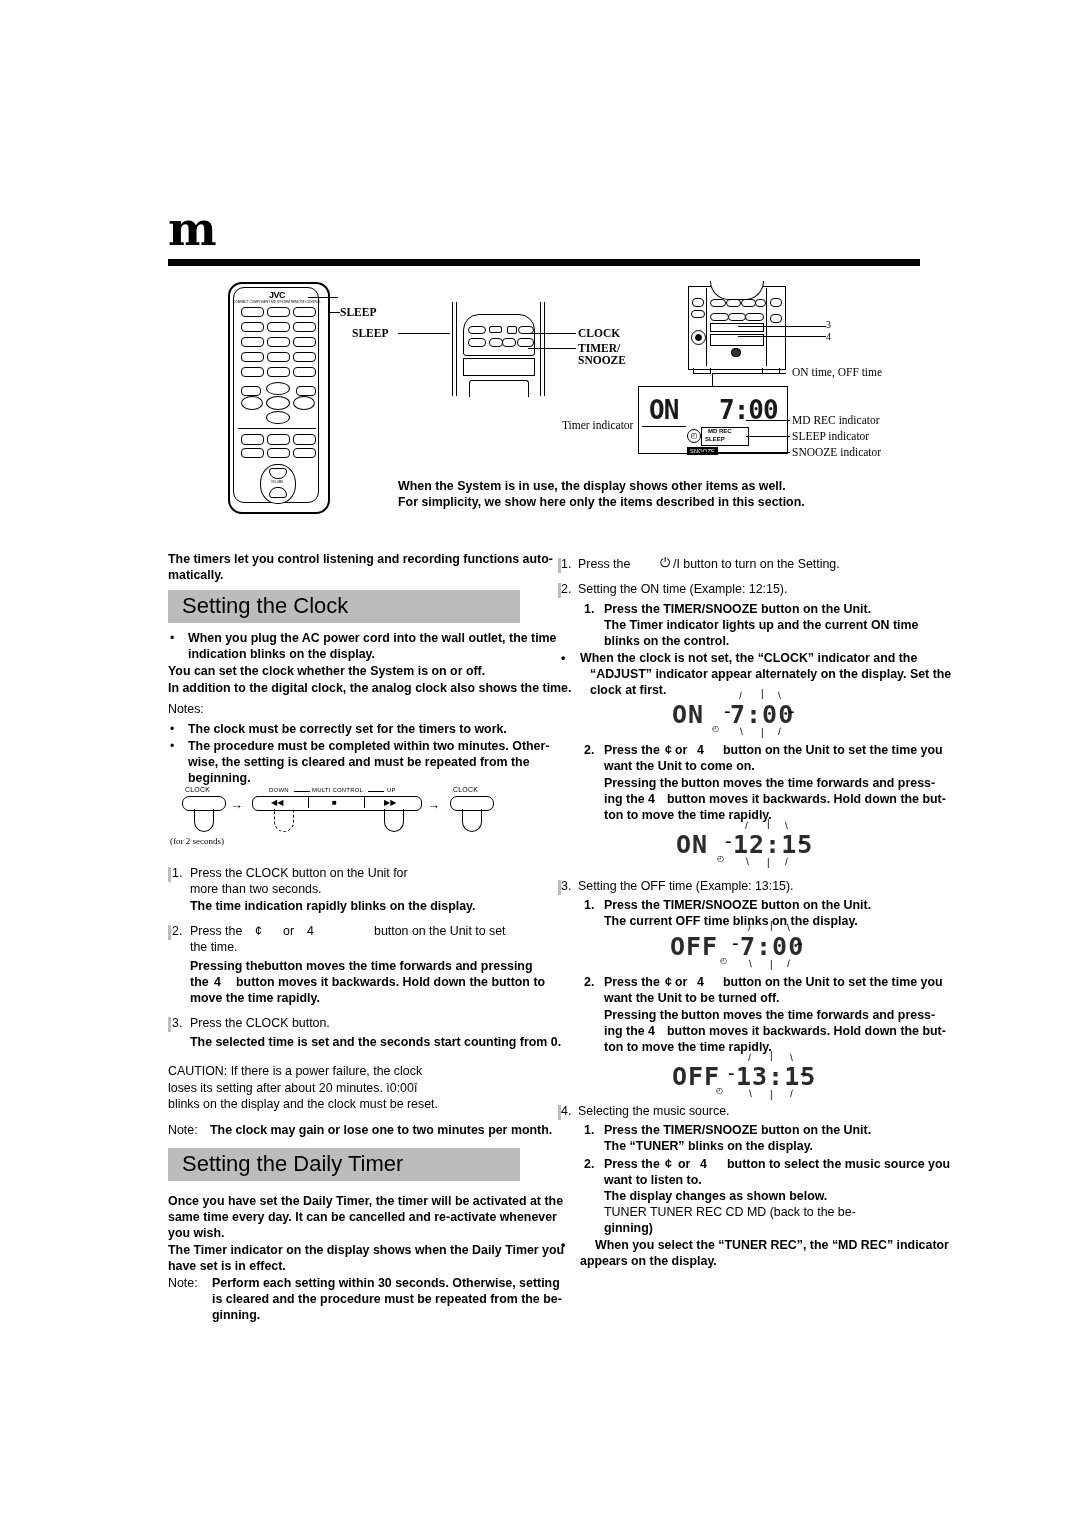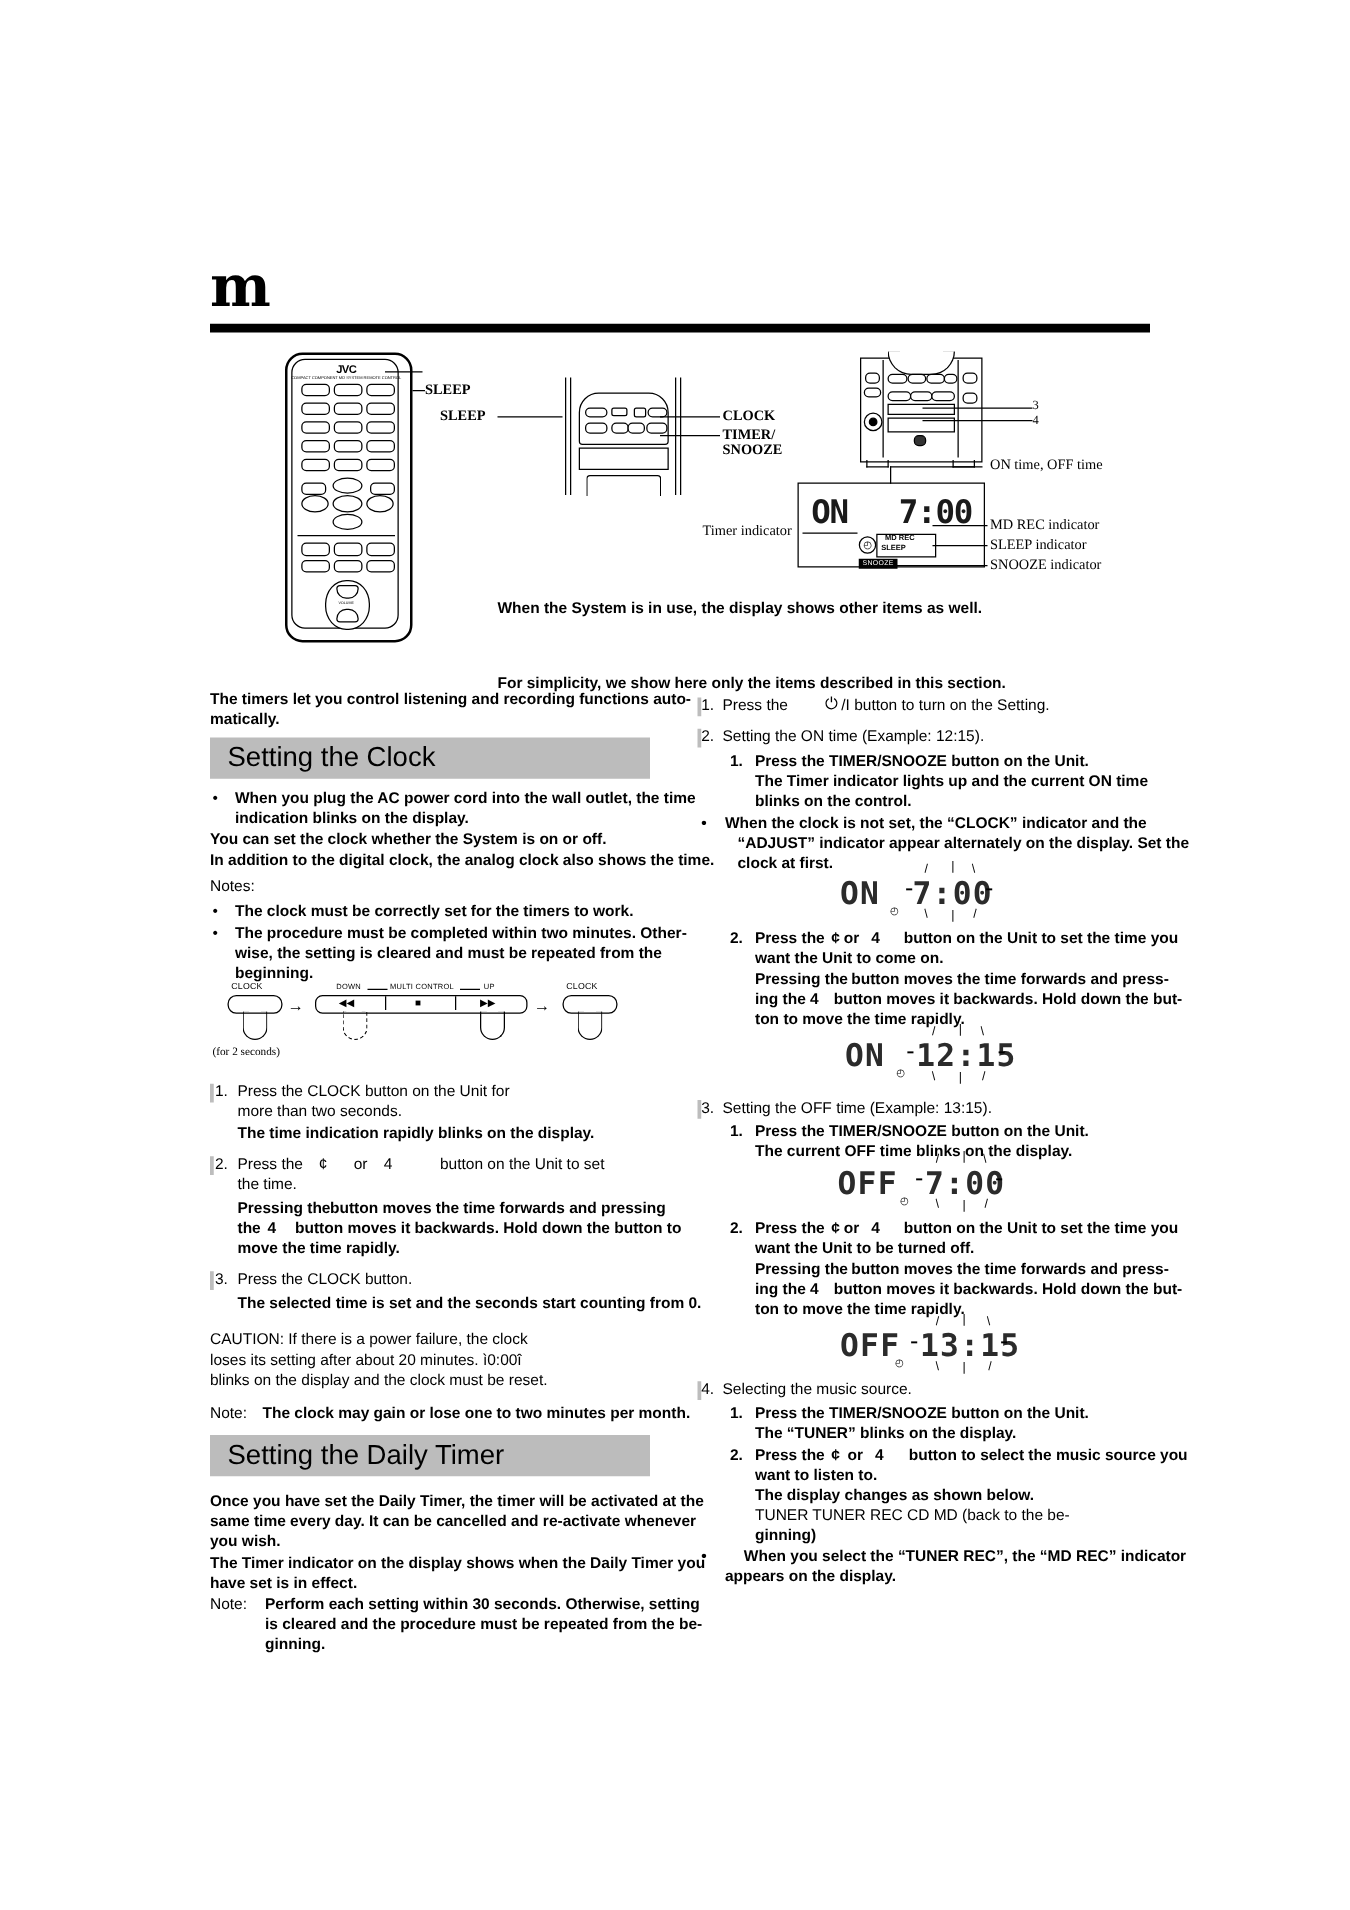--- a/index.html
+++ b/index.html
@@ -227,21 +227,21 @@
   <div class="hair" style="left:642px;top:426px;width:44px;"></div>
 
   <div class="hair" style="left:746px;top:420px;width:44px;"></div>
   <div class="callout" style="left:792px;top:414px;">MD REC indicator</div>
   <div class="hair" style="left:746px;top:436px;width:44px;"></div>
   <div class="callout" style="left:792px;top:430px;">SLEEP indicator</div>
   <div class="hair" style="left:700px;top:452px;width:90px;"></div>
   <div class="callout" style="left:792px;top:446px;">SNOOZE indicator</div>
 
   <div class="tx b" style="left:398px;top:478px;width:530px;">When the System is in use, the display shows other items as well.</div>
-  <div class="tx b" style="left:398px;top:494px;width:530px;margin-top:44px;">For simplicity, we show here only the items described in this section.</div>
+  <div class="tx b" style="left:398px;top:494px;width:530px;">For simplicity, we show here only the items described in this section.</div>
 
   <div class="tx b" style="left:168px;top:551px;width:420px;">The timers let you control listening and recording functions auto-</div>
   <div class="tx b" style="left:168px;top:567px;width:420px;">matically.</div>
 
   <div class="secbar" style="left:168px;top:590px;width:352px;">
     <span>Setting the Clock</span>
   </div>
 
   <div class="bullet" style="left:170px;top:630px;">•</div>
   <div class="tx b" style="left:188px;top:630px;width:400px;">When you plug the AC power cord into the wall outlet, the time</div>
@@ -292,21 +292,21 @@
   <div class="tx" style="left:190px;top:865px;width:400px;">Press the CLOCK button on the Unit for</div>
   <div class="tx" style="left:190px;top:881px;width:400px;">more than two seconds.</div>
   <div class="tx b" style="left:190px;top:898px;width:400px;">The time indication rapidly blinks on the display.</div>
 
   <div class="numtick" style="left:168px;top:925px;"></div>
   <div class="tx" style="left:172px;top:923px;">2.</div>
   <div class="tx" style="left:190px;top:923px;">Press the</div>
   <div class="tx" style="left:255px;top:923px;">¢</div>
   <div class="tx" style="left:283px;top:923px;">or</div>
   <div class="tx" style="left:307px;top:923px;">4</div>
-  <div class="tx" style="left:322px;top:923px;padding-left:30px;">button on the Unit to set</div>
+  <div class="tx" style="left:344px;top:923px;padding-left:30px;">button on the Unit to set</div>
   <div class="tx" style="left:190px;top:939px;">the time.</div>
   <div class="tx b" style="left:190px;top:958px;">Pressing the</div>
   <div class="tx b" style="left:264px;top:958px;">button moves the time forwards and pressing</div>
   <div class="tx b" style="left:190px;top:974px;">the</div>
   <div class="tx b" style="left:214px;top:974px;">4</div>
   <div class="tx b" style="left:236px;top:974px;">button moves it backwards. Hold down the button to</div>
   <div class="tx b" style="left:190px;top:990px;">move the time rapidly.</div>
 
   <div class="numtick" style="left:168px;top:1017px;"></div>
   <div class="tx" style="left:172px;top:1015px;">3.</div>

